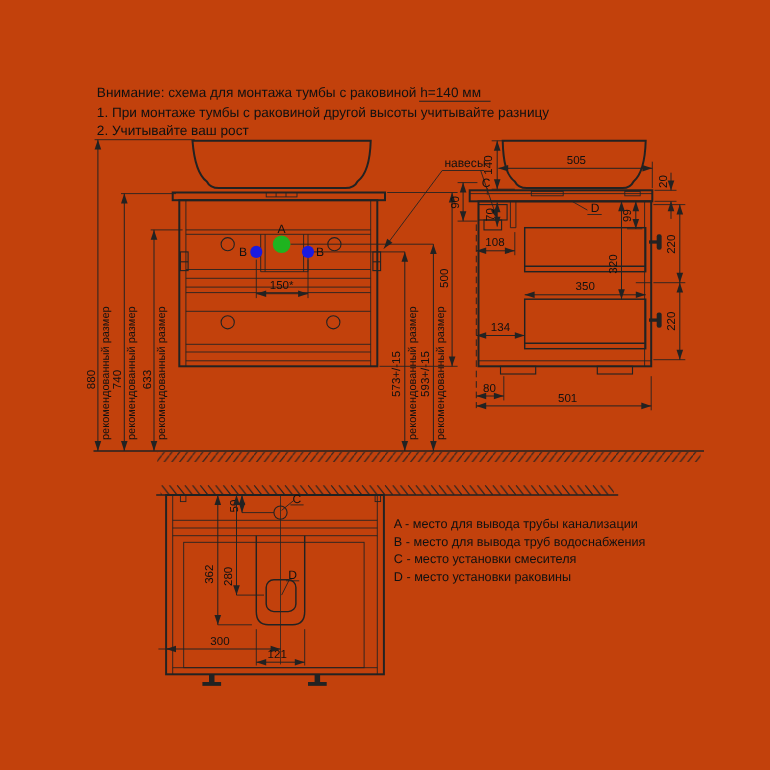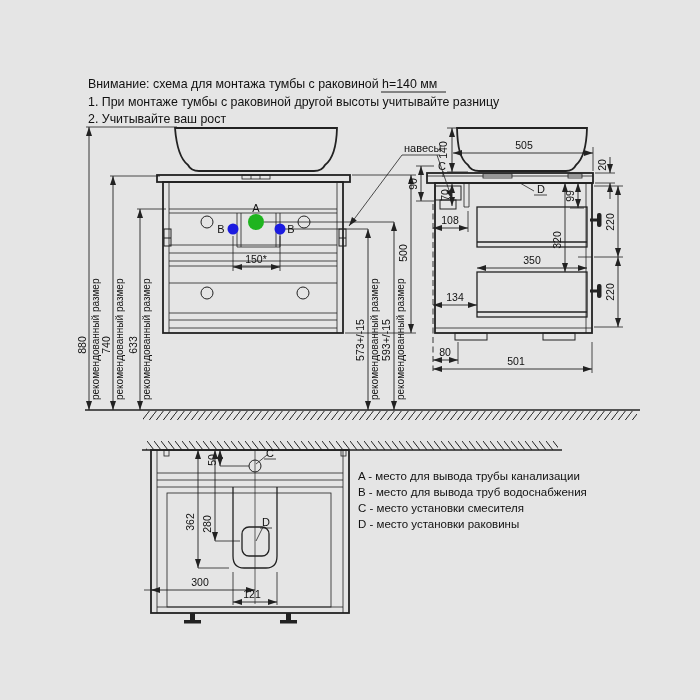--- a/index.html
+++ b/index.html
@@ -1,16 +1,16 @@
 <!DOCTYPE html>
 <html><head>
 <meta charset="utf-8">
 <style>
   html,body{margin:0;padding:0;background:#ffffff;}
-  .page{width:700px;height:700px;background:#e5e5e5;position:relative;font-family:"Liberation Sans",sans-serif;}
+  .page{width:700px;height:700px;background:#c2410c;position:relative;font-family:"Liberation Sans",sans-serif;}
   svg text{font-family:"Liberation Sans","DejaVu Sans",sans-serif;fill:#111;}
   .ln{stroke:#222;fill:none;stroke-width:1;}
   .thin{stroke:#222;fill:none;stroke-width:0.8;}
   .bold{stroke:#222;fill:none;stroke-width:1.8;}
   .med{stroke:#222;fill:none;stroke-width:1.3;}
   .dim{stroke:#222;fill:none;stroke-width:0.9;}
   .dash{stroke:#222;fill:none;stroke-width:0.9;stroke-dasharray:6 3.5;}
   .t10{font-size:10px;}
   .t105{font-size:10.5px;}
   .t11{font-size:11px;}

